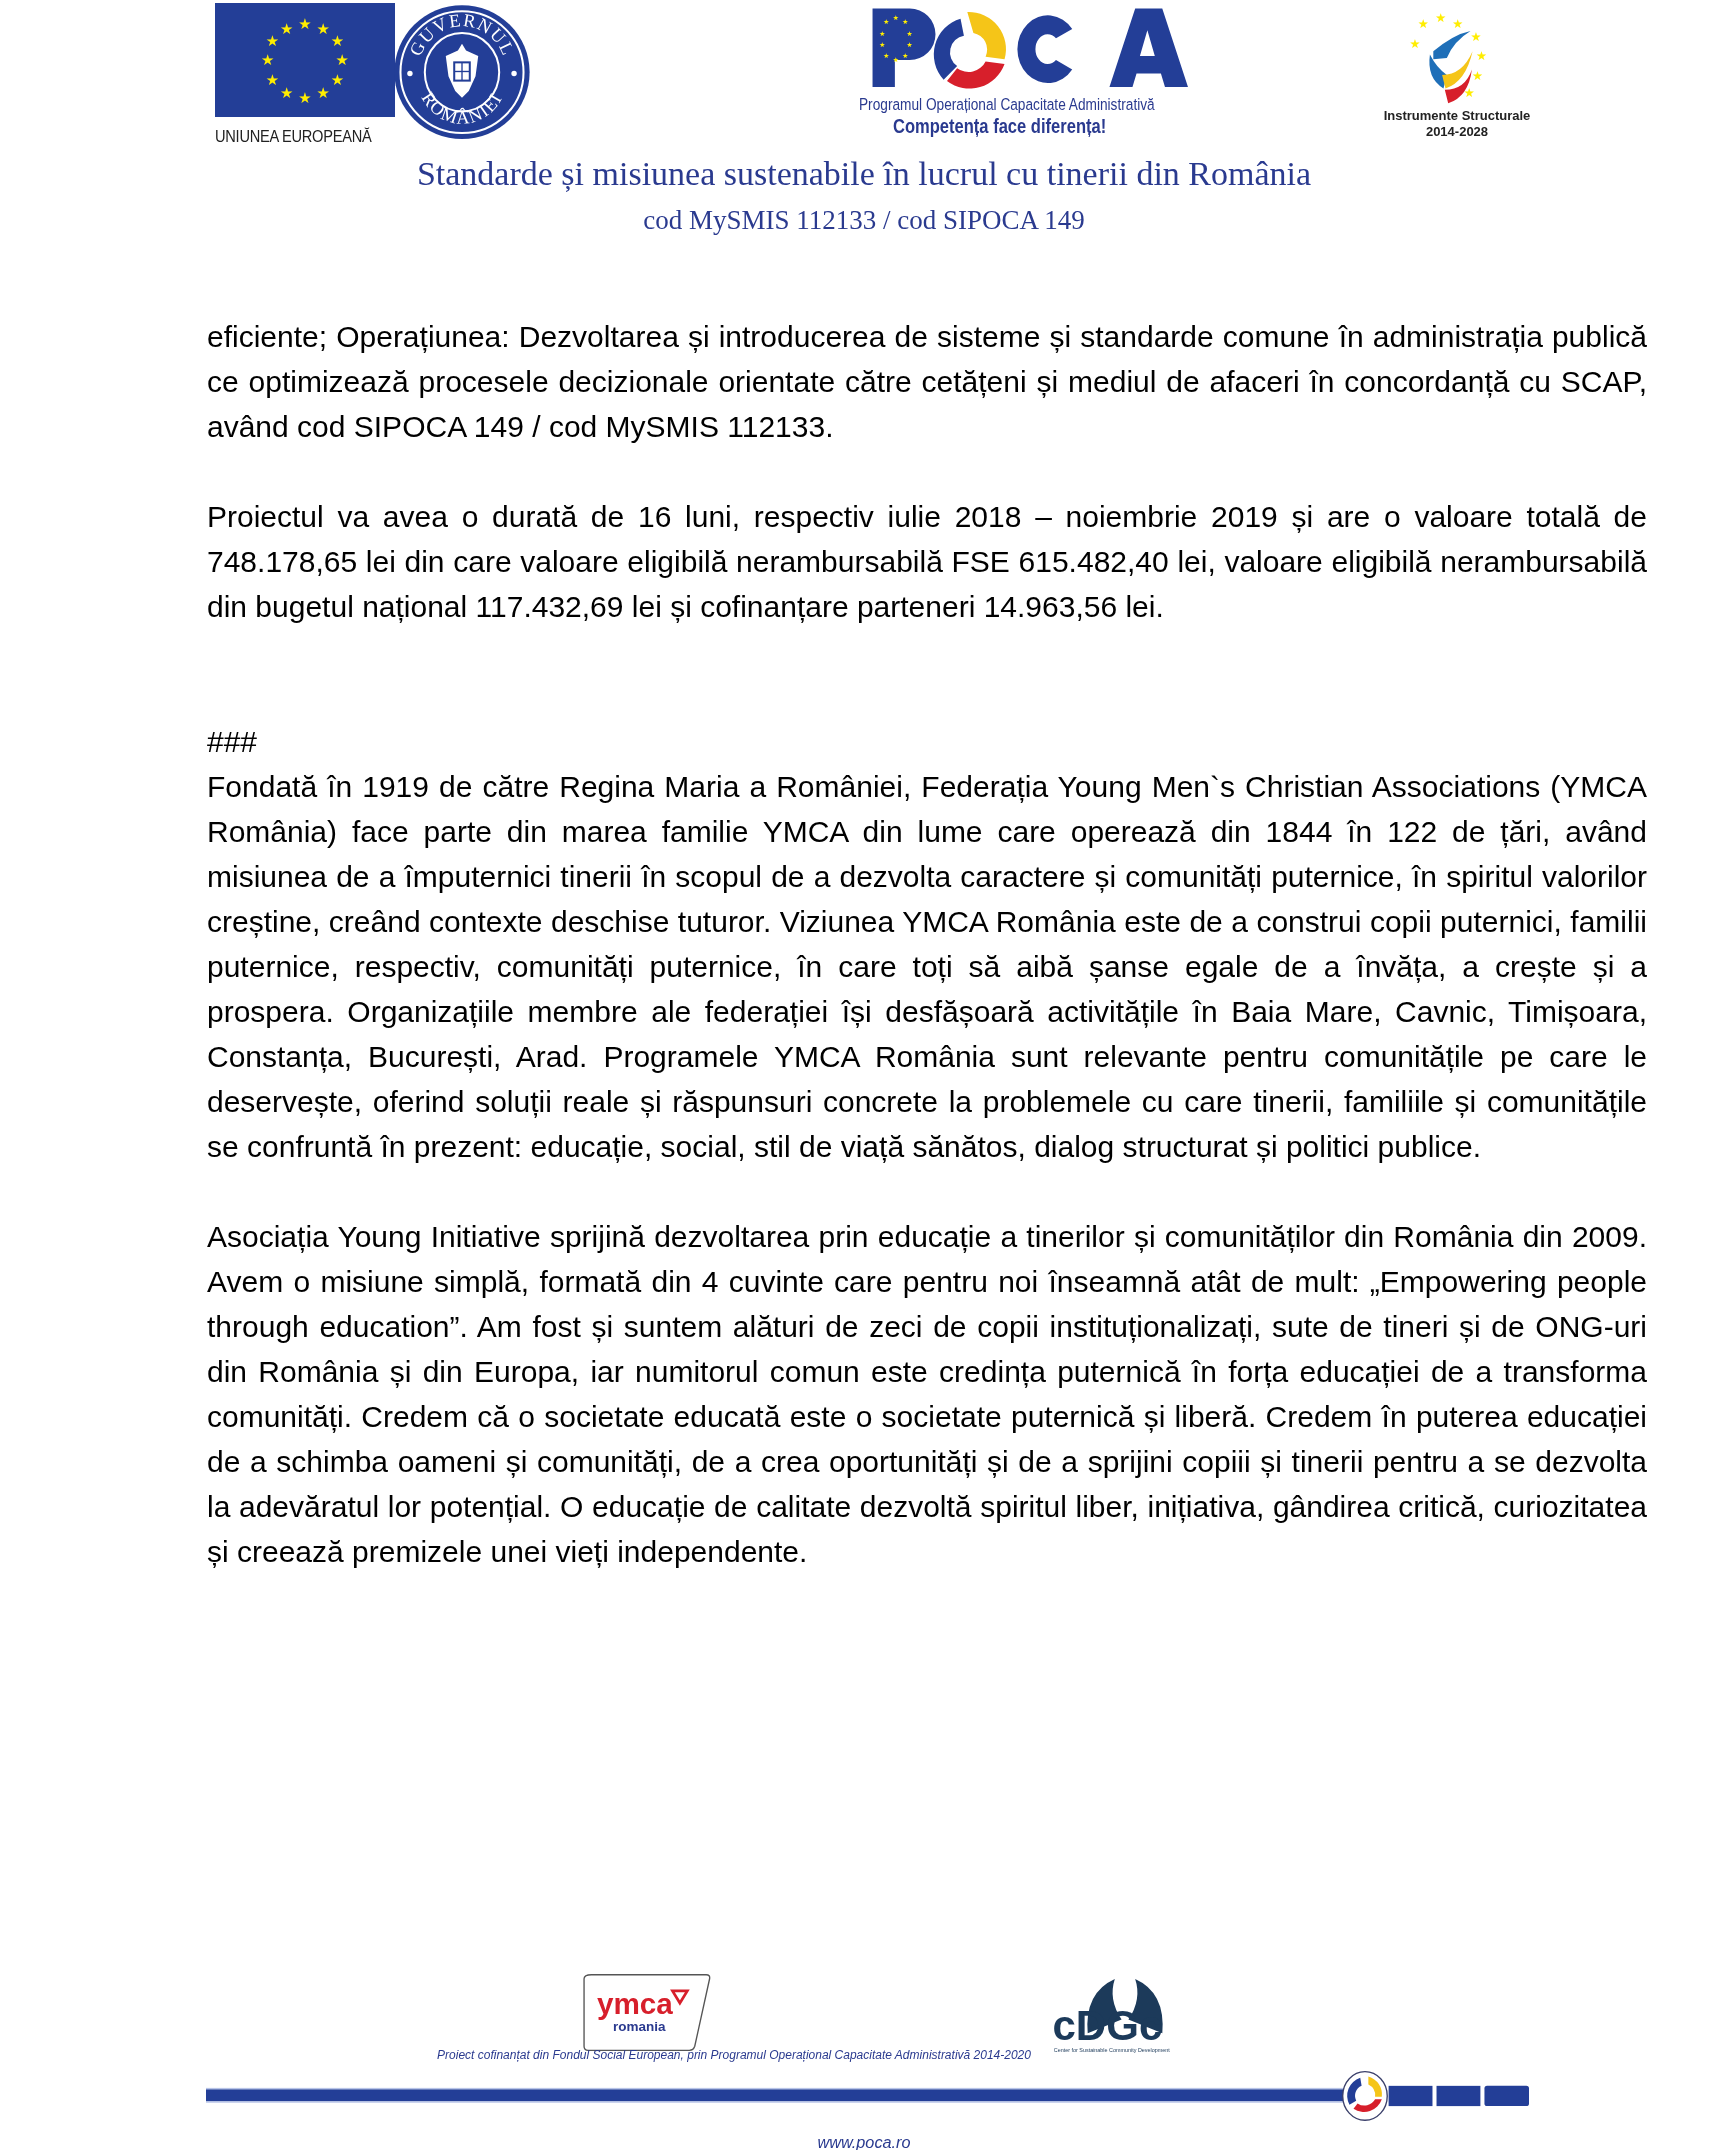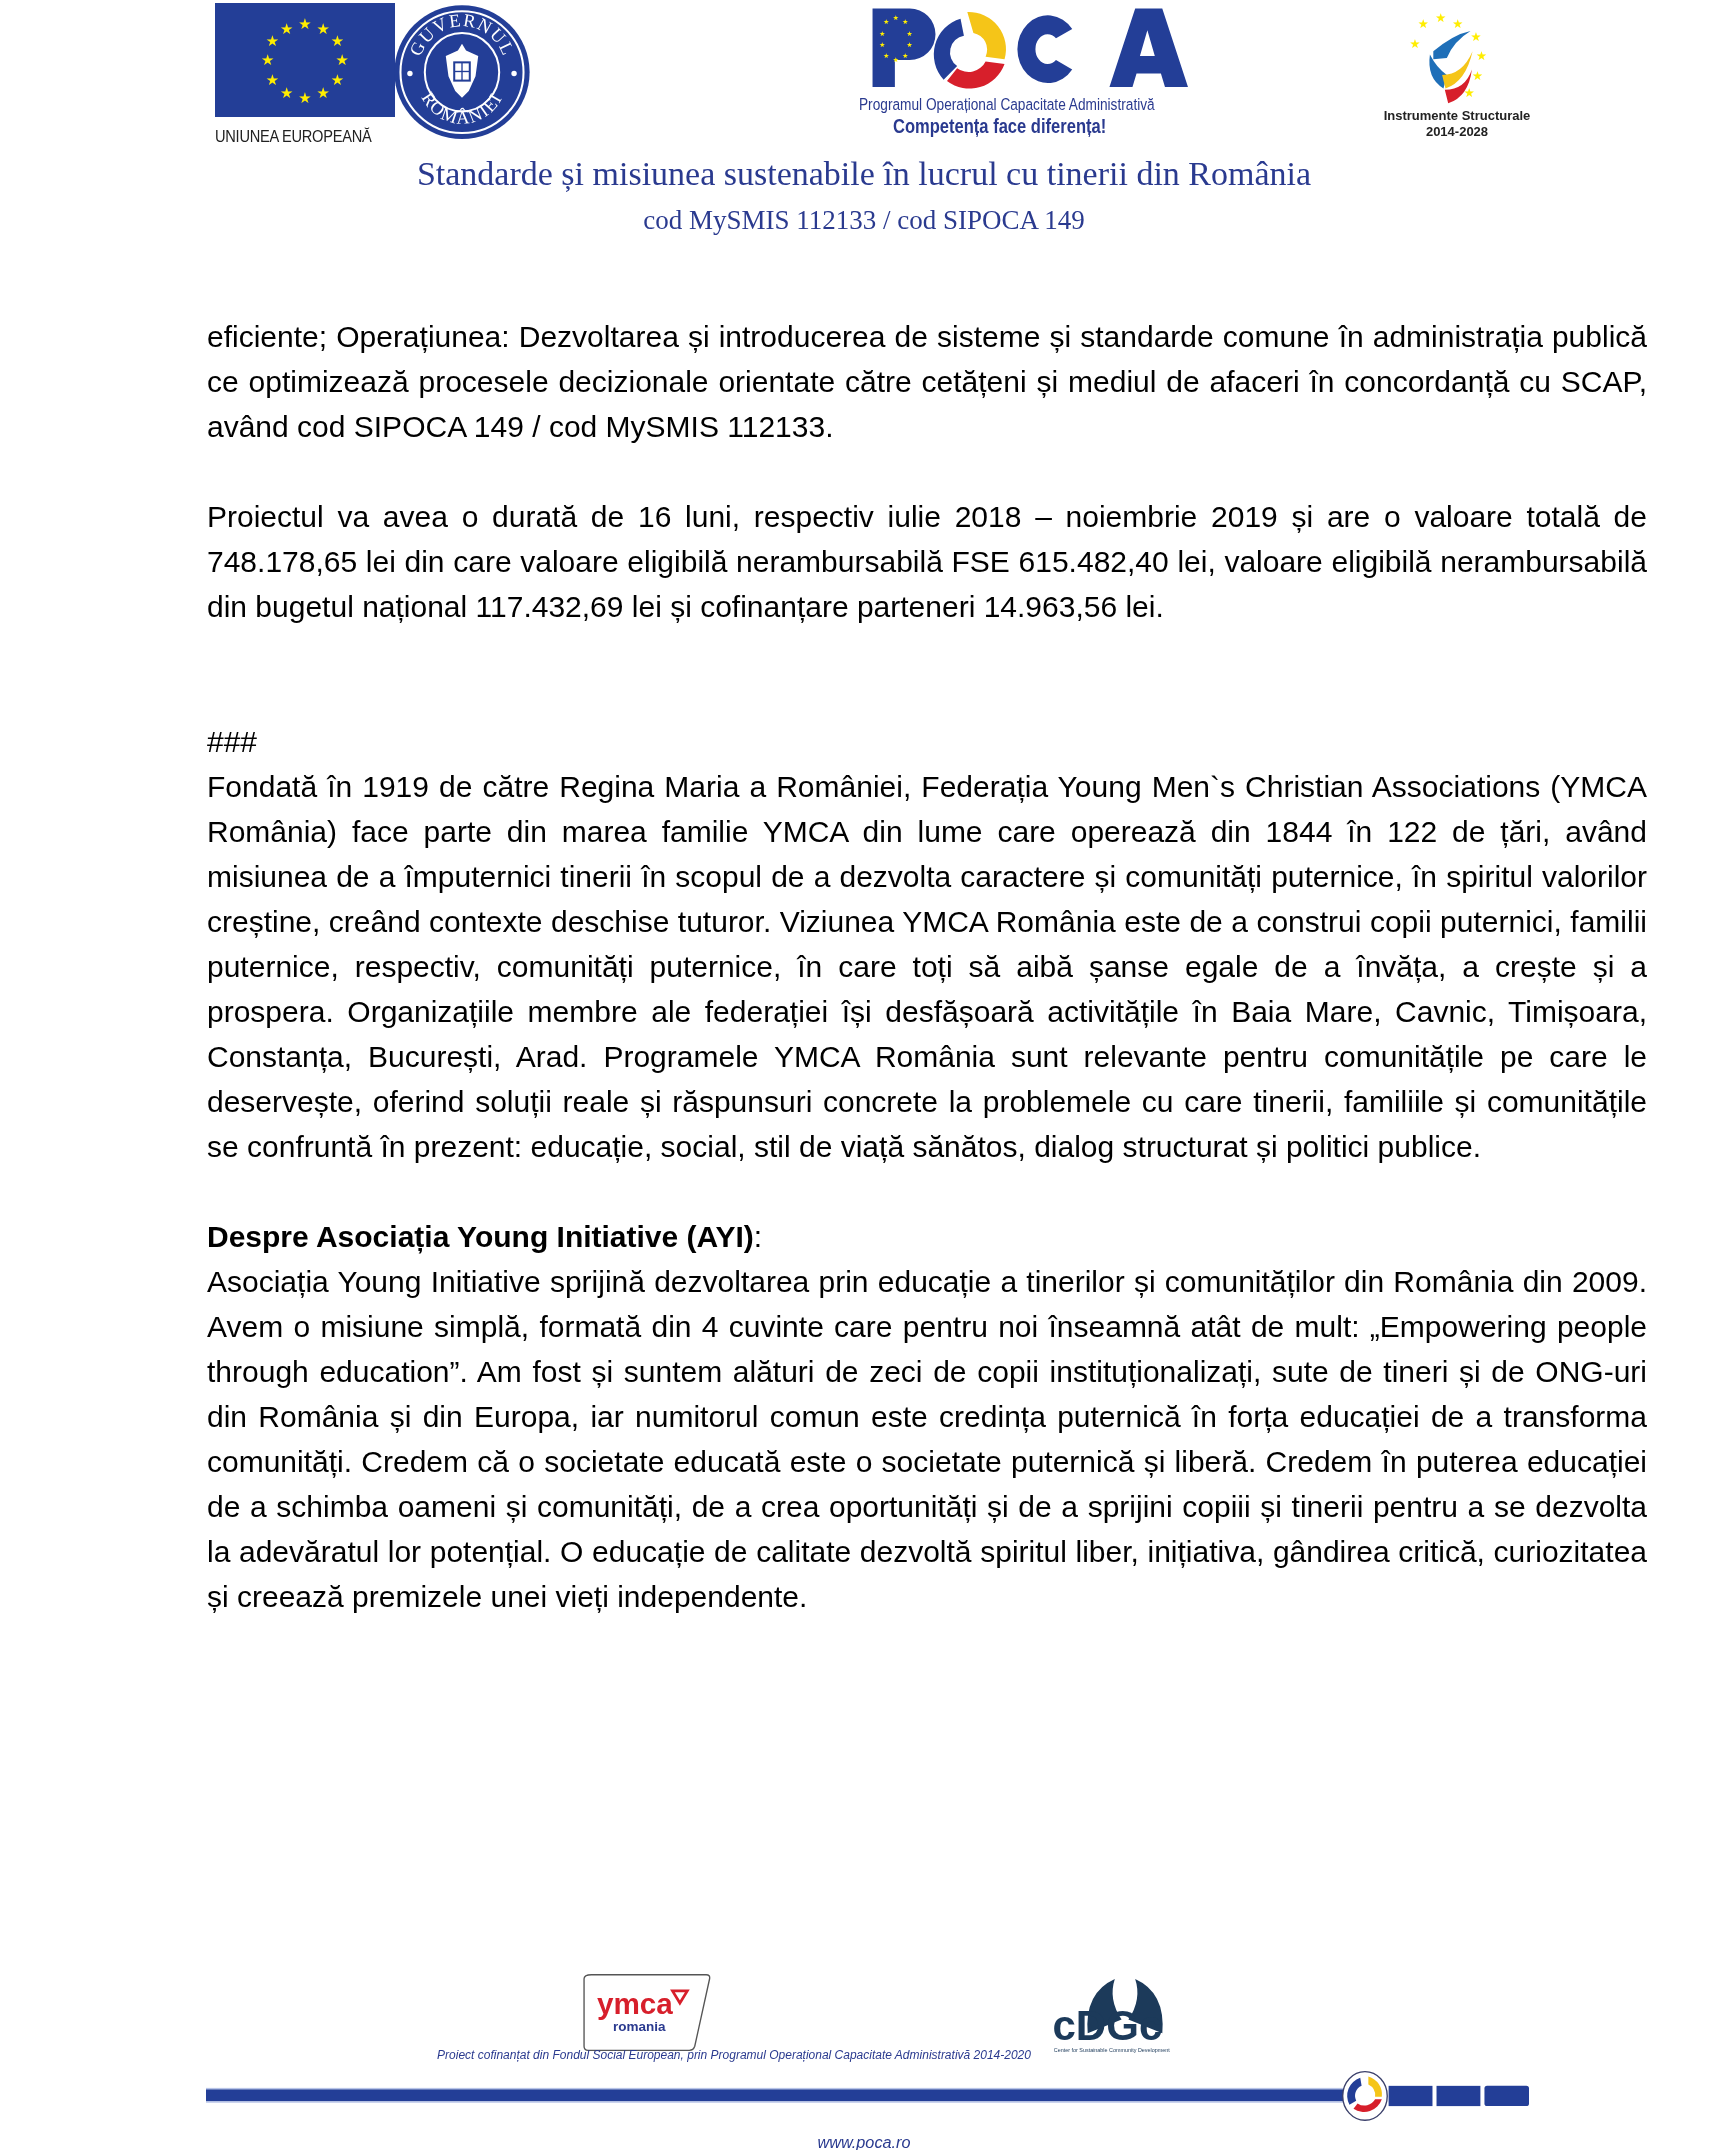--- a/index.html
+++ b/index.html
@@ -155,21 +155,20 @@
 
 <div class="body-text">
   <p class="para">eficiente; Operațiunea: Dezvoltarea și introducerea de sisteme și standarde comune în administrația publică ce optimizează procesele decizionale orientate către cetățeni și mediul de afaceri în concordanță cu SCAP, având cod SIPOCA 149 / cod MySMIS 112133.</p>
   <div class="gap"></div>
   <p class="para">Proiectul va avea o durată de 16 luni, respectiv iulie 2018 – noiembrie 2019 și are o valoare totală de 748.178,65 lei din care valoare eligibilă nerambursabilă FSE 615.482,40 lei, valoare eligibilă nerambursabilă din bugetul național 117.432,69 lei și cofinanțare parteneri 14.963,56 lei.</p>
   <div class="gap"></div>
   <div class="gap"></div>
   <p class="para">###</p>
   <p class="para">Fondată în 1919 de către Regina Maria a României, Federația Young Men`s Christian Associations (YMCA România) face parte din marea familie YMCA din lume care operează din 1844 în 122 de țări, având misiunea de a împuternici tinerii în scopul de a dezvolta caractere și comunități puternice, în spiritul valorilor creștine, creând contexte deschise tuturor. Viziunea YMCA România este de a construi copii puternici, familii puternice, respectiv, comunități puternice, în care toți să aibă șanse egale de a învăța, a crește și a prospera. Organizațiile membre ale federației își desfășoară activitățile în Baia Mare, Cavnic, Timișoara, Constanța, București, Arad. Programele YMCA România sunt relevante pentru comunitățile pe care le deservește, oferind soluții reale și răspunsuri concrete la problemele cu care tinerii, familiile și comunitățile se confruntă în prezent: educație, social, stil de viață sănătos, dialog structurat și politici publice.</p>
   <div class="gap"></div>
-  <p class="para"><span class="heading">Despre Asociația Young Initiative (AYI)</span><span>:</span></p>
   <p class="para">Asociația Young Initiative sprijină dezvoltarea prin educație a tinerilor și comunităților din România din 2009. Avem o misiune simplă, formată din 4 cuvinte care pentru noi înseamnă atât de mult: „Empowering people through education”. Am fost și suntem alături de zeci de copii instituționalizați, sute de tineri și de ONG-uri din România și din Europa, iar numitorul comun este credința puternică în forța educației de a transforma comunități. Credem că o societate educată este o societate puternică și liberă. Credem în puterea educației de a schimba oameni și comunități, de a crea oportunități și de a sprijini copiii și tinerii pentru a se dezvolta la adevăratul lor potențial. O educație de calitate dezvoltă spiritul liber, inițiativa, gândirea critică, curiozitatea și creează premizele unei vieți independente.</p>
 </div>
 
 <div class="partner-logos">
   <div class="ymca-logo">
     <svg width="129" height="81" viewBox="0 0 190 120">
       <path d="M12 4 h170 q6 0 5 6 l-22 100 q-2 6 -8 6 h-150 q-6 0 -6 -6 v-100 q0 -6 11 -6 z" fill="#fff" stroke="#555" stroke-width="2"></path>
       <text x="20" y="62" font-family="Liberation Sans, sans-serif" font-weight="bold" font-size="44" fill="#d71f2b">ymca</text>
       <path d="M132 28 h22 l-11 18 z" fill="none" stroke="#d71f2b" stroke-width="4"></path>
       <text x="44" y="88" font-family="Liberation Sans, sans-serif" font-weight="bold" font-size="20" fill="#2a3a8f">romania</text>

